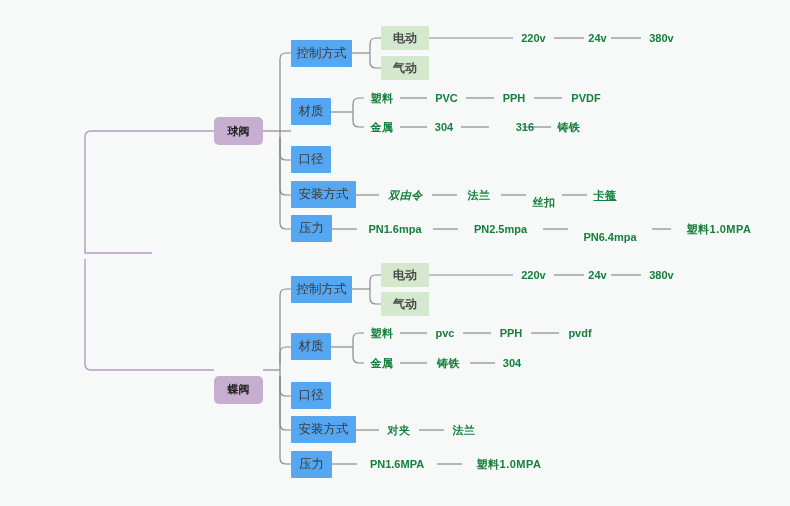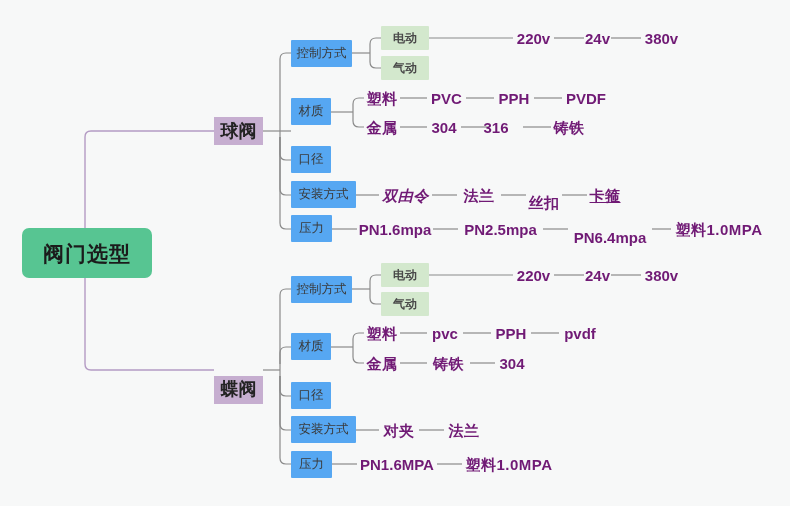--- a/index.html
+++ b/index.html
@@ -43,22 +43,22 @@
     border-radius: 7px;
     font-size: 21px;
     font-weight: bold;
     letter-spacing: 1px;
     padding: 0 14px;
   }
   
   .n-l1 {
     background: #c6aed0;
     color: #232323;
-    border-radius: 0;
-    font-size: 18px;
+    border-radius: 5px;
+    font-size: 11px;
     font-weight: bold;
     padding: 0 10px;
   }
   
   .n-l2 {
     background: #56a7f2;
     color: #3a3a3a;
     font-size: 12.5px;
     font-weight: normal;
     padding: 0 8px;
@@ -68,22 +68,22 @@
   .n-l3 {
     background: #d3e8cd;
     color: #4a4a4a;
     font-size: 12px;
     font-weight: bold;
     padding: 0 9px;
     border-radius: 1px;
   }
   
   .n-text {
-    color: #701a75;
-    font-size: 15px;
+    color: #15803d;
+    font-size: 11px;
     font-weight: bold;
     background: transparent;
     padding: 0 2px;
   }
   .n-text.cjk { letter-spacing: 0.5px; }
 </style>
 </head>
 <body>
 
 <div id="canvas">
@@ -169,23 +169,20 @@
       <path d="M470,363 L495,363"></path>
 
       <path d="M356,430 L379,430"></path>
       <path d="M419,430 L444,430"></path>
 
       <path d="M332,464 L357,464"></path>
       <path d="M437,464 L462,464"></path>
     </g>
   </svg>
 
-  <div class="node n-root" style="left:22px; top:228px; width:130px; height:50px;">
-    <span>阀门选型</span>
-  </div>
 
   <div class="node n-l1" style="left:214px; top:117px; width:49px; height:28px;">
     <span>球阀</span>
   </div>
 
   <div class="node n-l2" style="left:291px; top:40px; width:61px; height:27px;">
     <span>控制方式</span>
   </div>
   <div class="node n-l3" style="left:381px; top:26px; width:48px; height:24px;">
     <span>电动</span>
@@ -217,21 +214,21 @@
   </div>
   <div class="node n-text" style="left:562px; top:89px; width:48px; height:18px;">
     <span>PVDF</span>
   </div>
   <div class="node n-text cjk" style="left:364px; top:118px; width:36px; height:18px;">
     <span>金属</span>
   </div>
   <div class="node n-text" style="left:427px; top:118px; width:34px; height:18px;">
     <span>304</span>
   </div>
-  <div class="node n-text" style="left:479px; top:118px; width:34px; height:18px;">
+  <div class="node n-text" style="left:502px; top:118px; width:34px; height:18px;justify-content:flex-end;">
     <span>316</span>
   </div>
   <div class="node n-text cjk" style="left:551px; top:118px; width:36px; height:18px;">
     <span>铸铁</span>
   </div>
 
   <div class="node n-l2" style="left:291px; top:146px; width:40px; height:27px;">
     <span>口径</span>
   </div>
 

